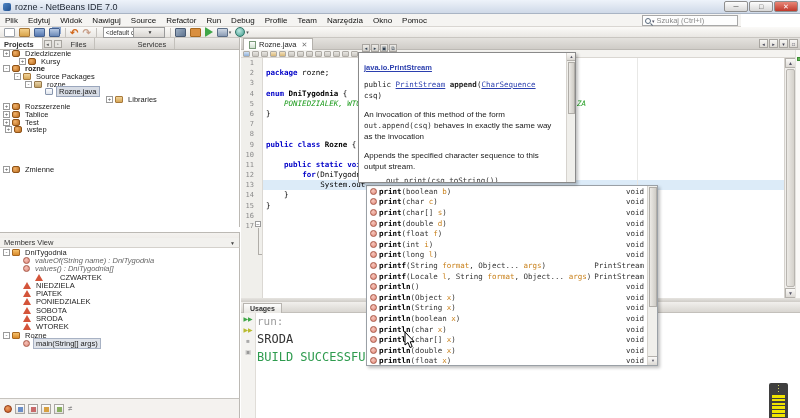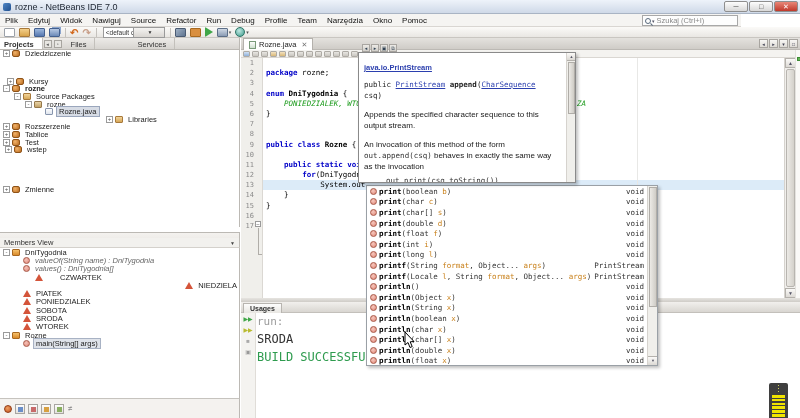--- a/index.html
+++ b/index.html
@@ -300,21 +300,21 @@
     <span class="ltab" id="services-pad">
       <span>Services</span>
     </span>
   </div>
 <div id="projects-tree" class="abs">
     <div class="trow" style="padding-left: 3px;">
       <span class="handle">+</span>
       <span class="ticon ic-project"></span>
       <span class="lbl">Dziedziczenie</span>
     </div>
-    <div class="trow" style="padding-left: 7px; margin-top: 20px;">
+    <div class="trow" style="padding-left: 19px;">
       <span class="handle">+</span>
       <span class="ticon ic-project"></span>
       <span class="lbl">Kursy</span>
     </div>
     <div class="trow bold" style="padding-left: 3px;">
       <span class="handle">-</span>
       <span class="ticon ic-project"></span>
       <span class="lbl">rozne</span>
     </div>
     <div class="trow" style="padding-left: 14px;">
@@ -387,21 +387,21 @@
     <div class="trow gray" style="padding-left: 14px;">
       <span class="hspace"></span>
       <span class="ticon ic-method"></span>
       <span class="lbl">values() : DniTygodnia[]</span>
     </div>
     <div class="trow" style="padding-left: 14px; gap: 12px;">
       <span class="hspace"></span>
       <span class="ticon ic-constant"></span>
       <span class="lbl">CZWARTEK</span>
     </div>
-    <div class="trow" style="padding-left: 14px; justify-content: flex-end;">
+    <div class="trow" style="padding-left: 14px;">
       <span class="hspace"></span>
       <span class="ticon ic-constant"></span>
       <span class="lbl">NIEDZIELA</span>
     </div>
     <div class="trow" style="padding-left: 14px;">
       <span class="hspace"></span>
       <span class="ticon ic-constant"></span>
       <span class="lbl">PIATEK</span>
     </div>
     <div class="trow" style="padding-left: 14px;">
@@ -559,22 +559,22 @@
   <div id="doc-navstrip">
       <span class="dnbtn">◂</span>
       <span class="dnbtn">▸</span>
       <span class="dnbtn">▣</span>
       <span class="dnbtn">⧉</span>
     </div>
   <div id="doc-body">
     <div><span id="doc-link">java.io.PrintStream</span></div>
     <div id="doc-sig"><span class="pl">public </span><span class="lk">PrintStream</span><span class="pl"> </span><span class="bd">append</span><span class="pl">(</span><span class="lk">CharSequence</span><span class="pl"> csq)</span></div>
     <div id="doc-paras">
+        <div class="doc-p"><span>An invocation of this method of the form </span><span class="cd">out.append(csq)</span><span> behaves in exactly the same way as the invocation</span></div>
         <div class="doc-p"><span>Appends the specified character sequence to this output stream.</span></div>
-        <div class="doc-p"><span>An invocation of this method of the form </span><span class="cd">out.append(csq)</span><span> behaves in exactly the same way as the invocation</span></div>
         <div class="doc-code">out.print(csq.toString())</div>
       </div>
     <div id="doc-scroll">
       <span class="up">▲</span>
       <span id="doc-thumb"></span>
     </div>
   </div>
 </div>
 
 <div id="completion" class="abs">

